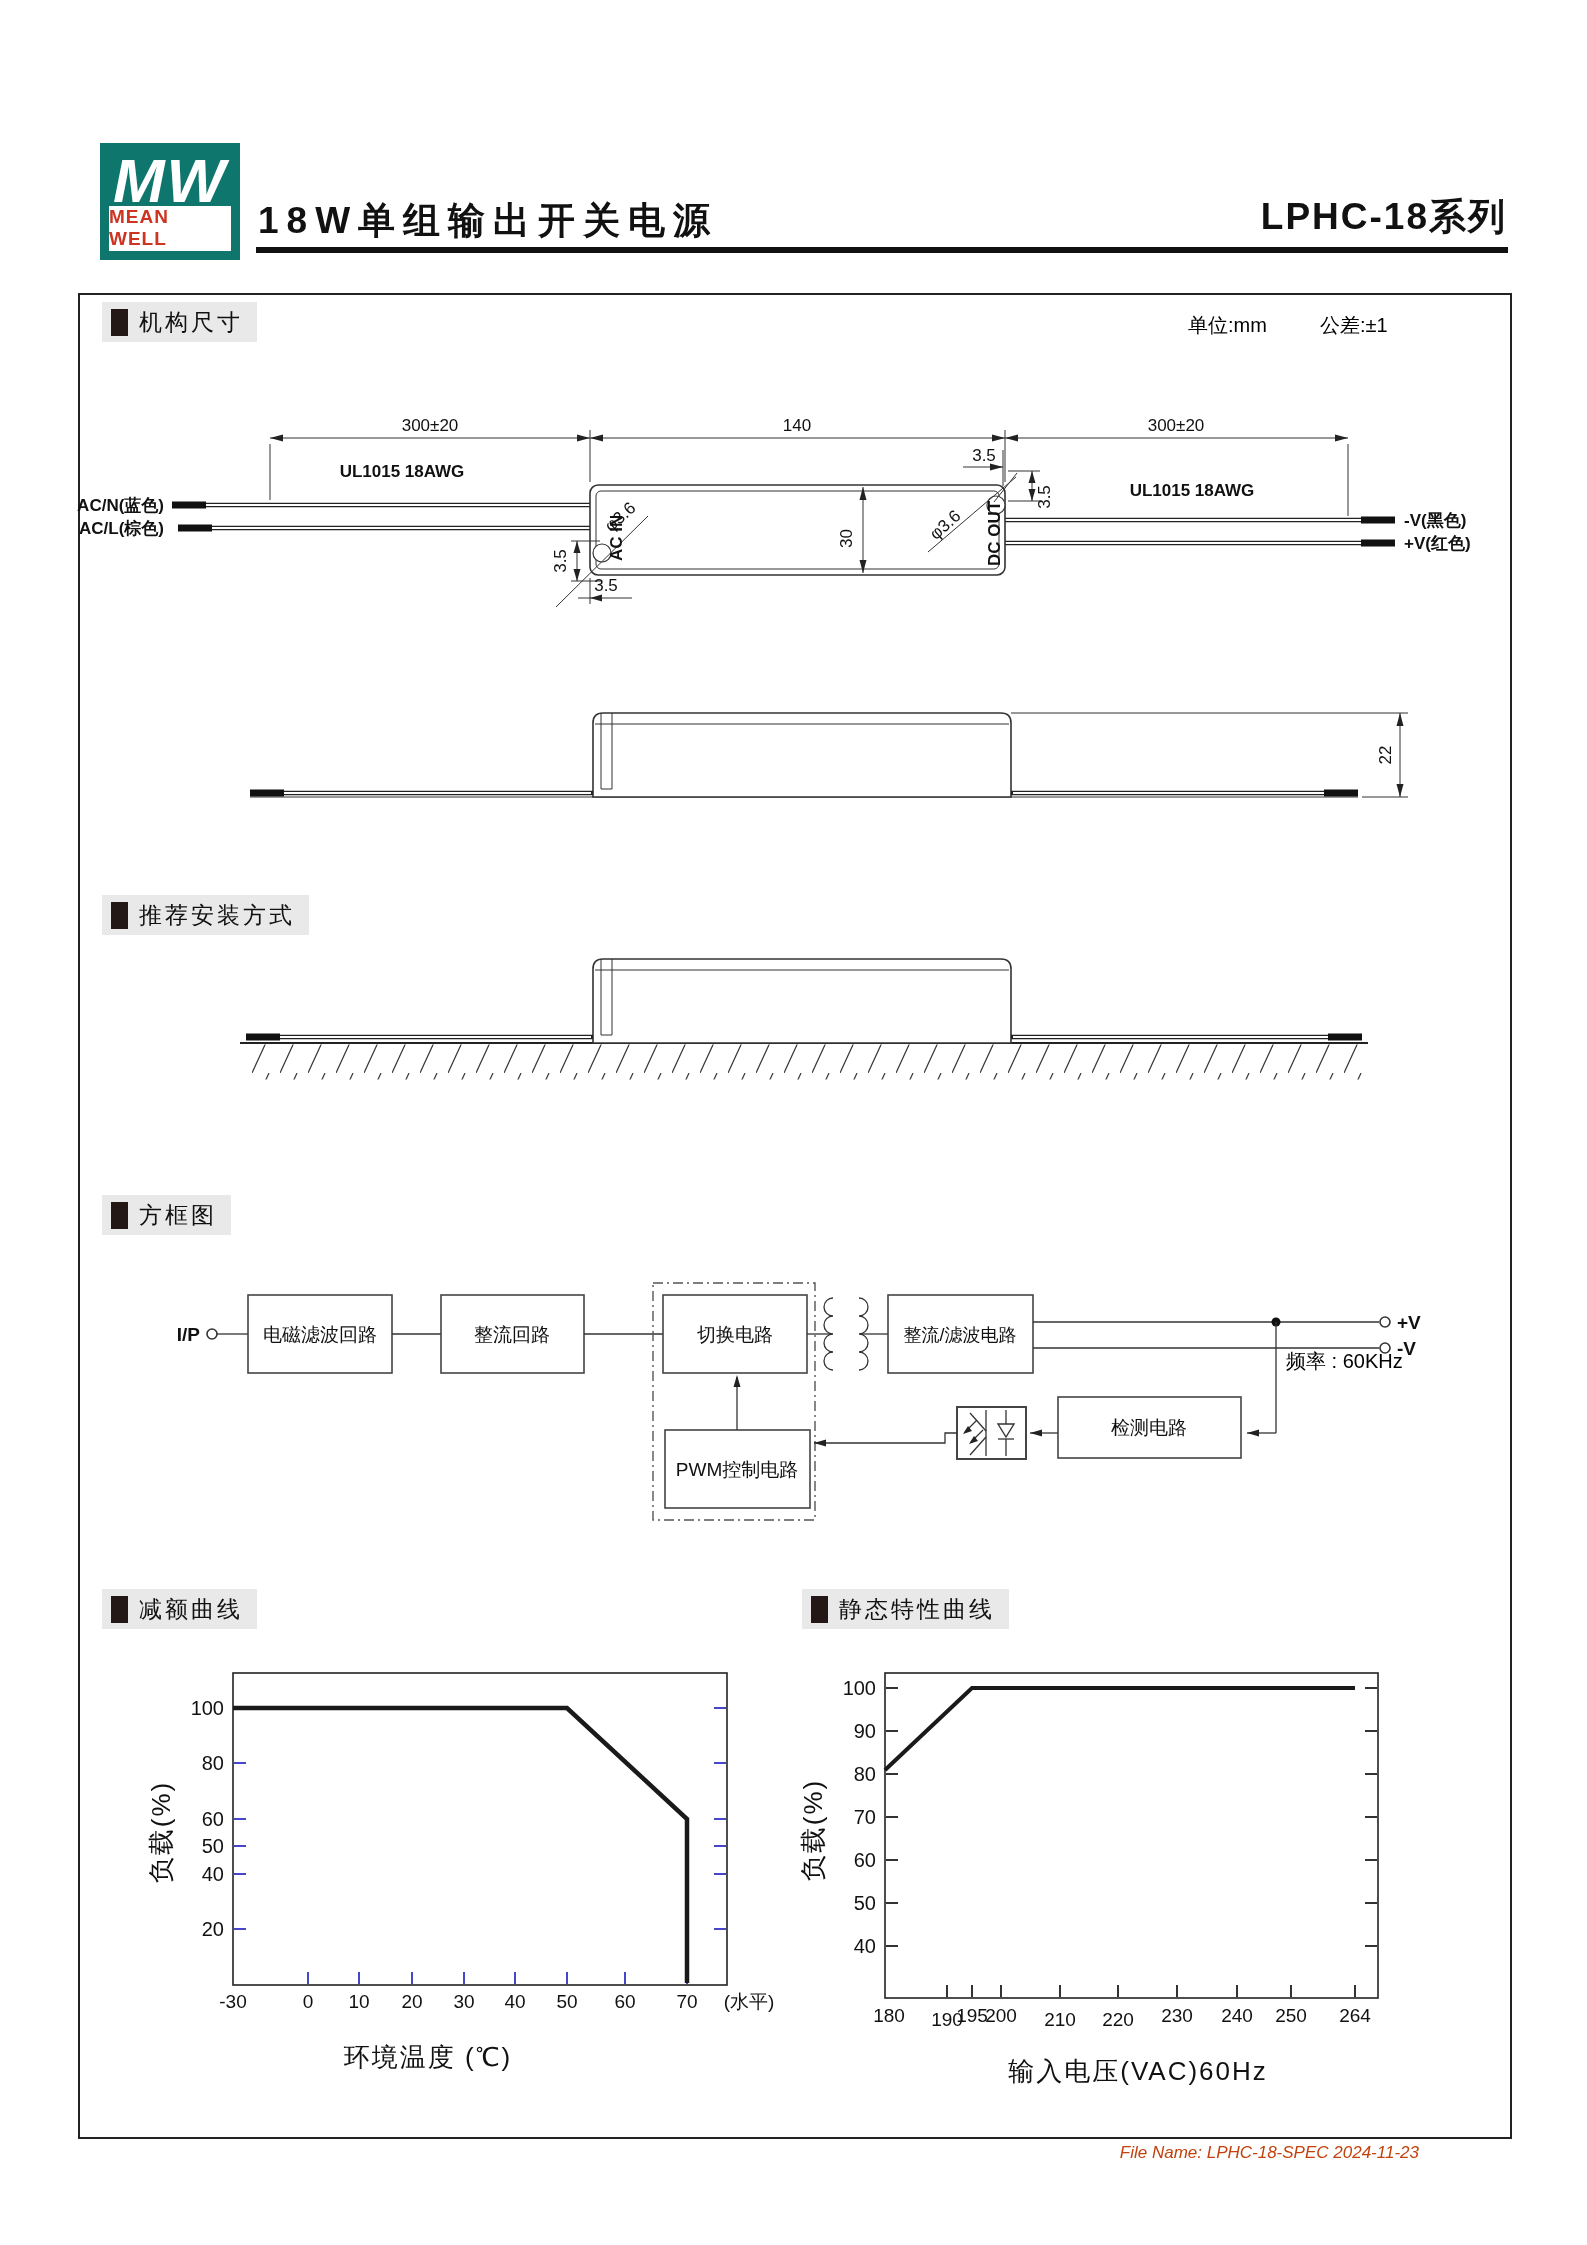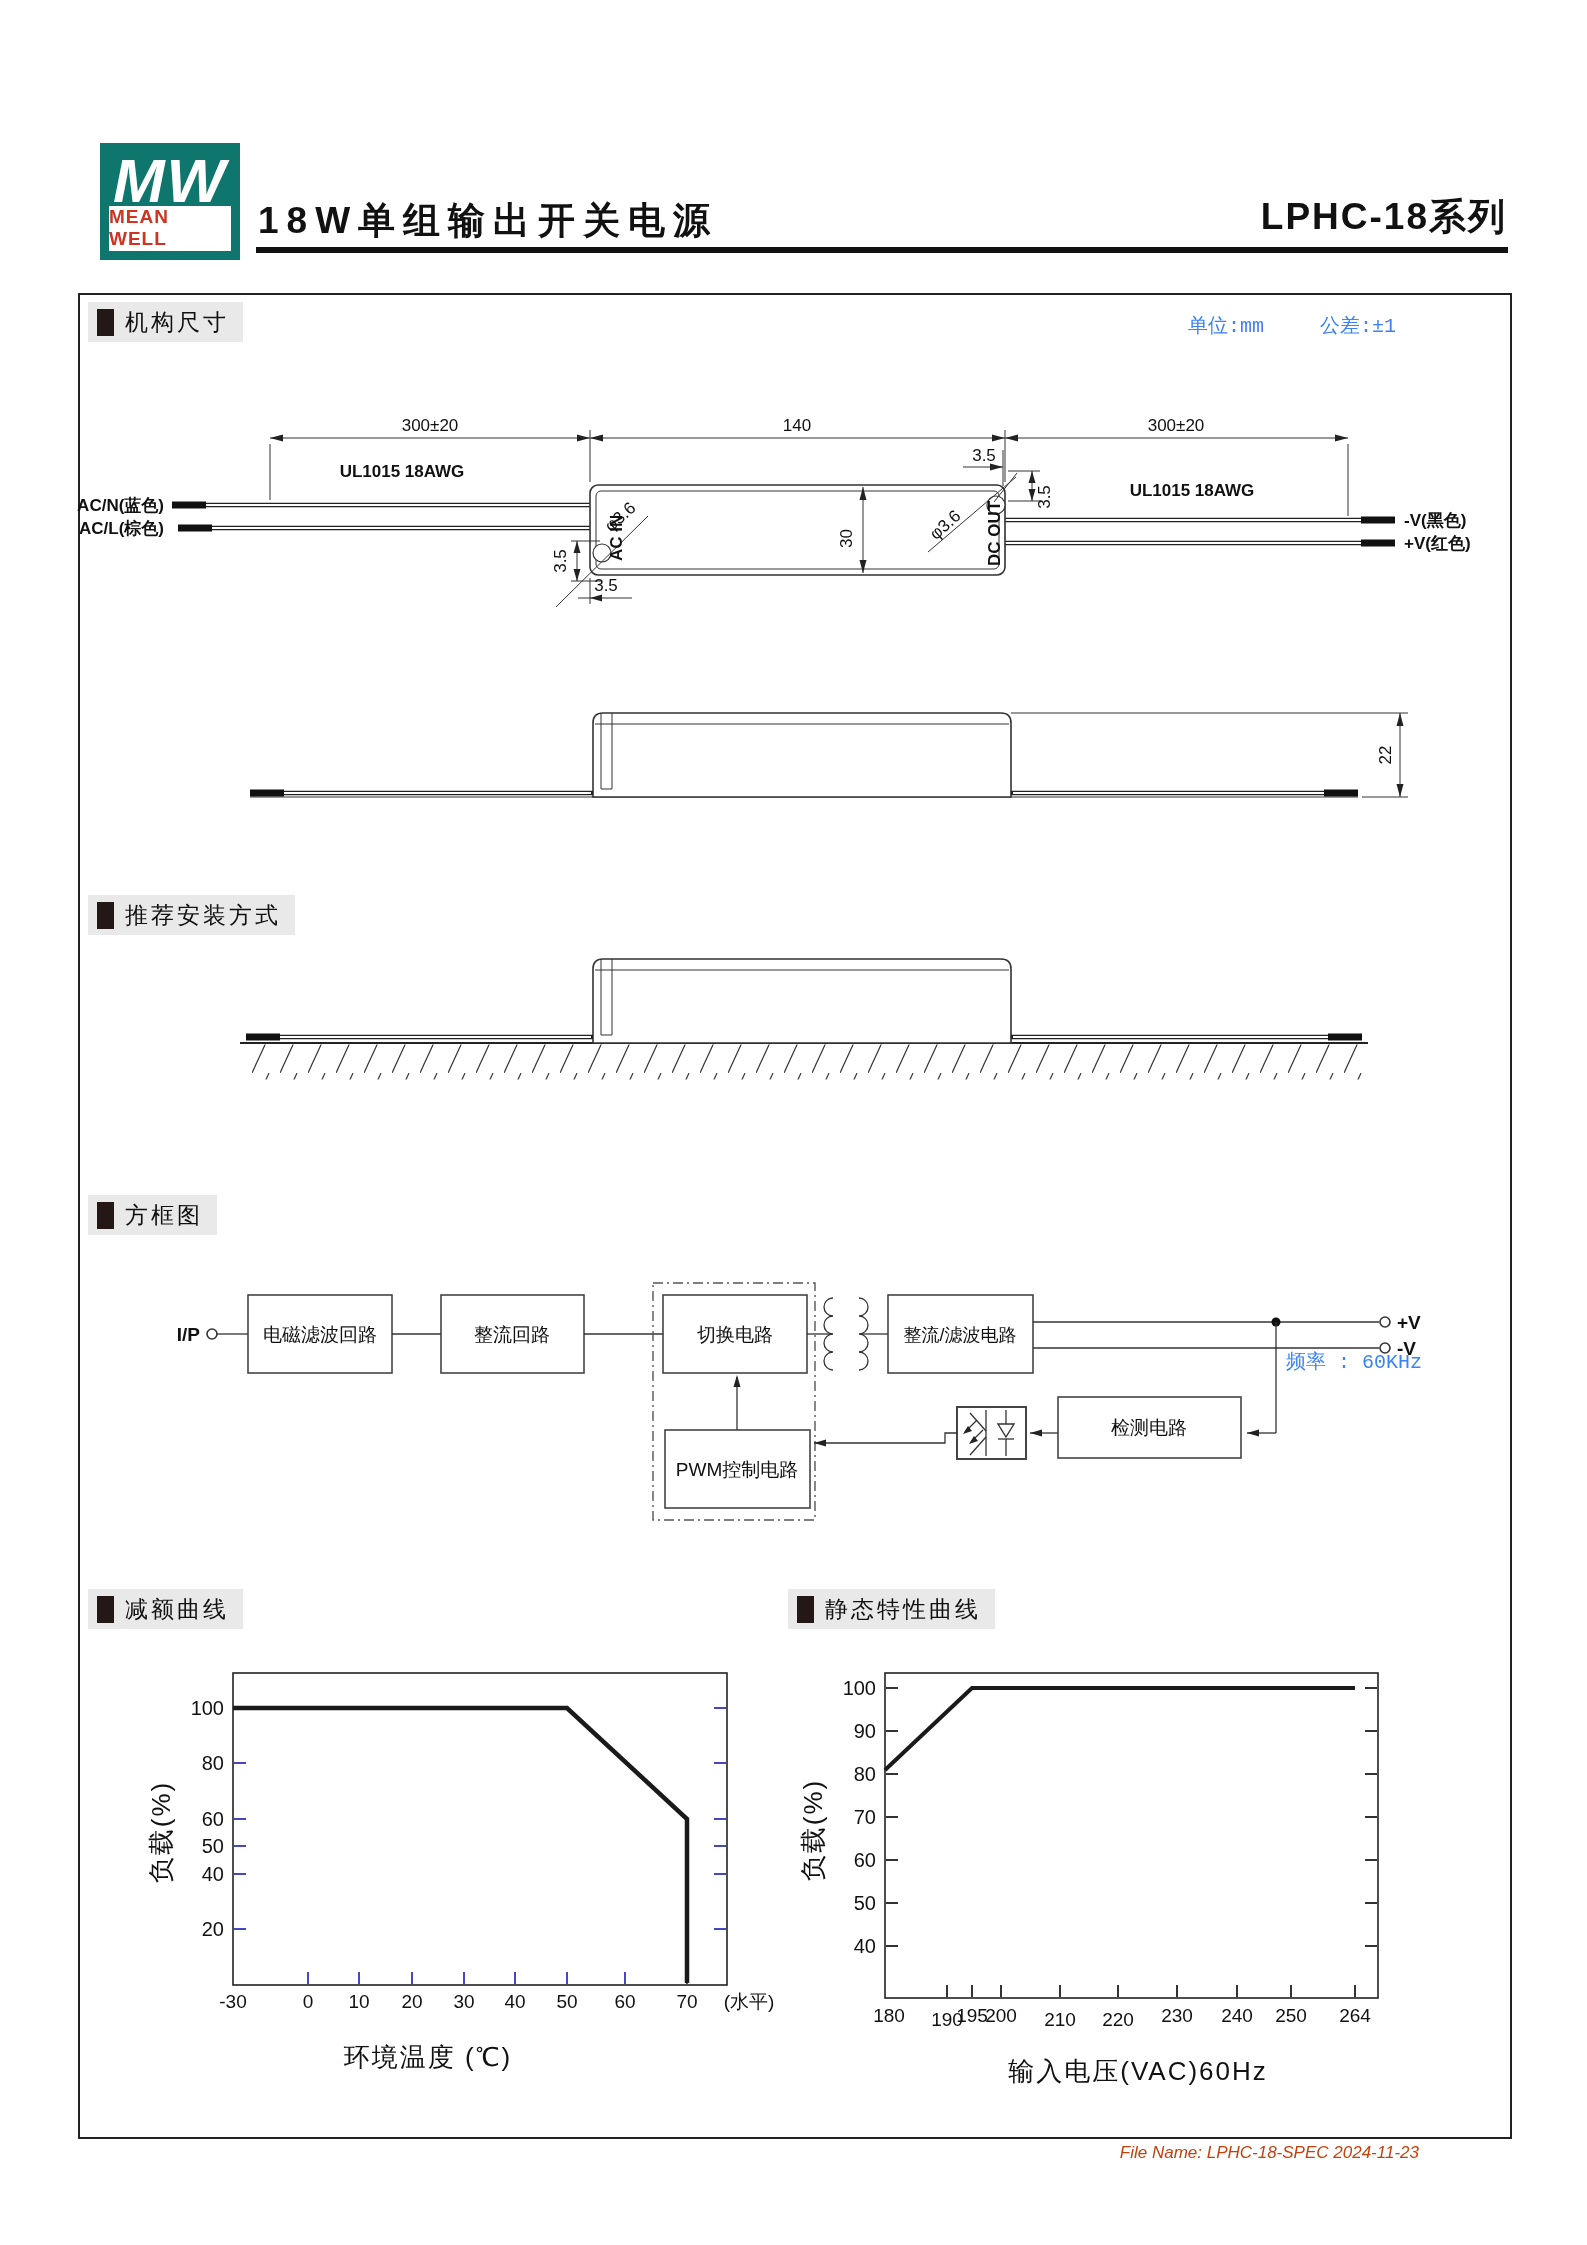--- a/index.html
+++ b/index.html
@@ -15,24 +15,24 @@
   .logo-band span{font:bold 19px "Liberation Sans",sans-serif;color:#cd3422;letter-spacing:1px;}
   .doc-title{position:absolute;left:258px;top:196px;font-size:37px;font-weight:600;
              letter-spacing:8px;white-space:nowrap;}
   .doc-series{position:absolute;right:80px;top:192px;font-size:37px;font-weight:bold;
               letter-spacing:2px;white-space:nowrap;}
   .title-rule{position:absolute;left:256px;top:247px;width:1252px;height:6px;background:#111;}
   .page-border{position:absolute;left:78px;top:293px;width:1430px;height:1842px;
                border:2px solid #222;}
   
   .sec{position:absolute;display:inline-flex;align-items:center;gap:11px;height:40px;
-       background:#e9e9e9;padding:0 14px 0 9px;}
+       background:#e9e9e9;padding:0 14px 0 9px;margin-left:14px;}
   .sec .bullet{width:17px;height:27px;background:#231815;flex:0 0 auto;}
   .sec .lbl{font-size:23px;letter-spacing:3px;color:#111;white-space:nowrap;}
-  .note{position:absolute;font-size:20px;color:#3b82f6;white-space:nowrap;font-family:Liberation Mono, monospace;}
+  .note{position:absolute;font-size:20px;color:#000000;white-space:nowrap;}
   .footer{position:absolute;top:2143px;right:168px;font:italic 17px "Liberation Sans",sans-serif;
           color:#c2410c;white-space:nowrap;}
   
   svg text{fill:#111;font-family:"Liberation Sans",sans-serif;}
   .ln{stroke:#333;stroke-width:1.3;fill:none;}
   .thin{stroke:#333;stroke-width:1;fill:none;}
   .dev{fill:#fff;stroke:#333;stroke-width:1.6;}
   .bx{fill:#fff;stroke:#444;stroke-width:1.6;}
   .wire-b{stroke:#222;stroke-width:4.6;fill:none;}
   .wire-w{stroke:#fff;stroke-width:2.2;fill:none;}

